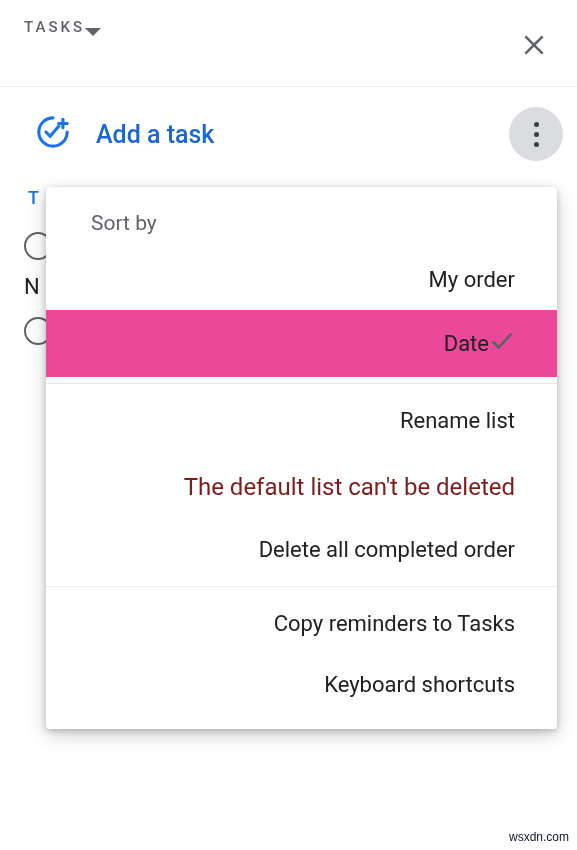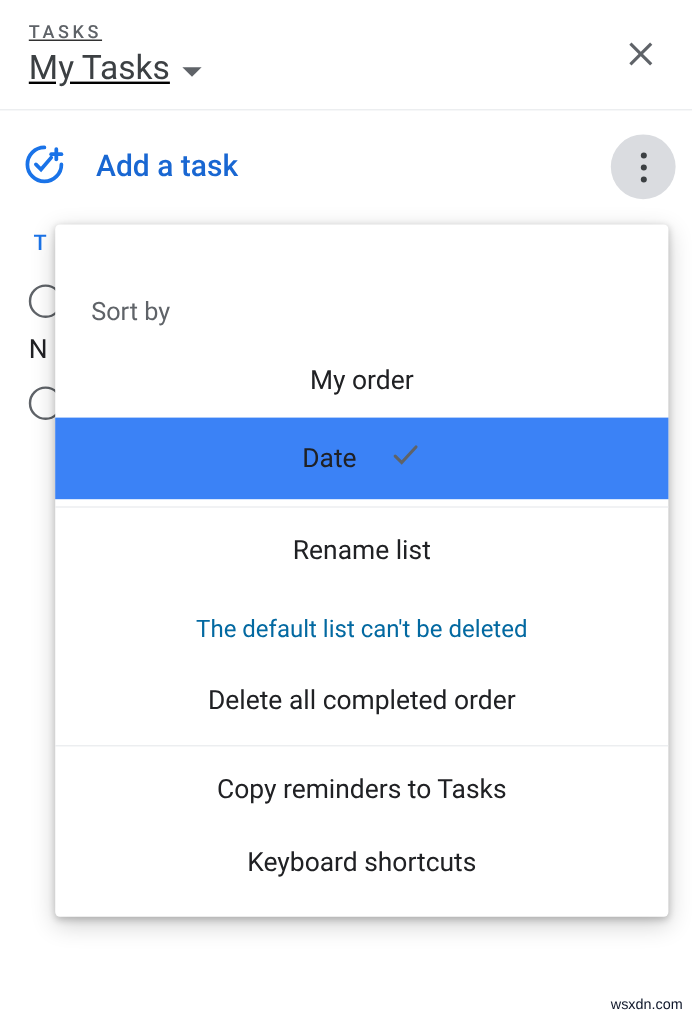--- a/index.html
+++ b/index.html
@@ -11,21 +11,21 @@
       position: relative;
       overflow: hidden;
     }
     .header {
       padding: 18px 24px 18px 24px;
       border-bottom: 1px solid #e8eaed;
       display: flex;
       align-items: flex-start;
       justify-content: space-between;
     }
-    .header-left { display: flex; flex-direction: column; text-decoration: underline; }
+    .header-left { display: flex; flex-direction: row; }
     .header-label {
       font-size: 15px;
       letter-spacing: 3px;
       color: #5f6368;
       font-weight: 500;
     }
     .list-selector {
       display: flex;
       align-items: center;
       gap: 10px;
@@ -47,21 +47,21 @@
     .close-btn {
       cursor: pointer;
       padding: 6px;
       color: #5f6368;
       margin-top: 8px;
     }
     .toolbar {
       display: flex;
       align-items: center;
       justify-content: space-between;
-      padding: 20px 14px 20px 20px;
+      padding: 20px 14px 20px 36px;
     }
     .add-task {
       display: flex;
       align-items: center;
       gap: 26px;
       cursor: pointer;
     }
     .add-task-icon { color: #1a73e8; }
     .add-task-label {
       font-size: 25px;
@@ -103,38 +103,37 @@
       left: 46px;
       right: 20px;
       background: #fff;
       border-radius: 4px;
       box-shadow: 0 2px 6px rgba(0,0,0,0.2), 0 6px 20px rgba(0,0,0,0.19);
       padding: 18px 0 14px 0;
       font-size: 22px;
       color: #202124;
     }
     .menu-header {
-      padding: 6px 30px 14px 30px;
+      padding: 6px 30px 14px 45px;
       font-size: 21px;
       color: #5f6368;
-      margin-top: 38px;
     }
     .menu-item {
-      padding: 18px 30px;
-      cursor: pointer;
-      display: flex;
-      align-items: center;
-      justify-content: center;
-    }
-    .menu-item.selected { background: #3b82f6; gap: 28px; }
+      padding: 18px 42px;
+      cursor: pointer;
+      display: flex;
+      align-items: center;
+      justify-content: flex-end;
+    }
+    .menu-item.selected { background: #ec4899; }
     .menu-sep { height: 1px; background: #e8eaed; margin: 6px 0; }
     .menu-item.disabled { cursor: default; color: #9aa0a6; }
     .menu-item.disabled .sub {
-      font-size: 20px;
-      color: #0369a1;
+      font-size: 24px;
+      color: #7f1d1d;
       margin-top: 4px;
     }
     .menu-item .stack { display: flex; flex-direction: column; }
     .check { color: #5f6368; }
     
     .watermark {
       position: absolute;
       bottom: 6px;
       right: 8px;
       font-size: 12px;
@@ -142,21 +141,20 @@
       font-family: Arial, sans-serif;
     }
   </style>
 </head>
 <body>
 
 <div class="header">
   <div class="header-left">
     <div class="header-label">TASKS</div>
     <div class="list-selector">
-      <span class="list-name">My Tasks</span>
       <span class="dropdown-arrow"></span>
     </div>
   </div>
   <div class="close-btn">
     <svg width="26" height="26" viewBox="0 0 24 24" fill="none" stroke="#5f6368" stroke-width="2.4">
       <line x1="4" y1="4" x2="20" y2="20"></line>
         <line x1="20" y1="4" x2="4" y2="20"></line>
     </svg>
   </div>
 </div>

